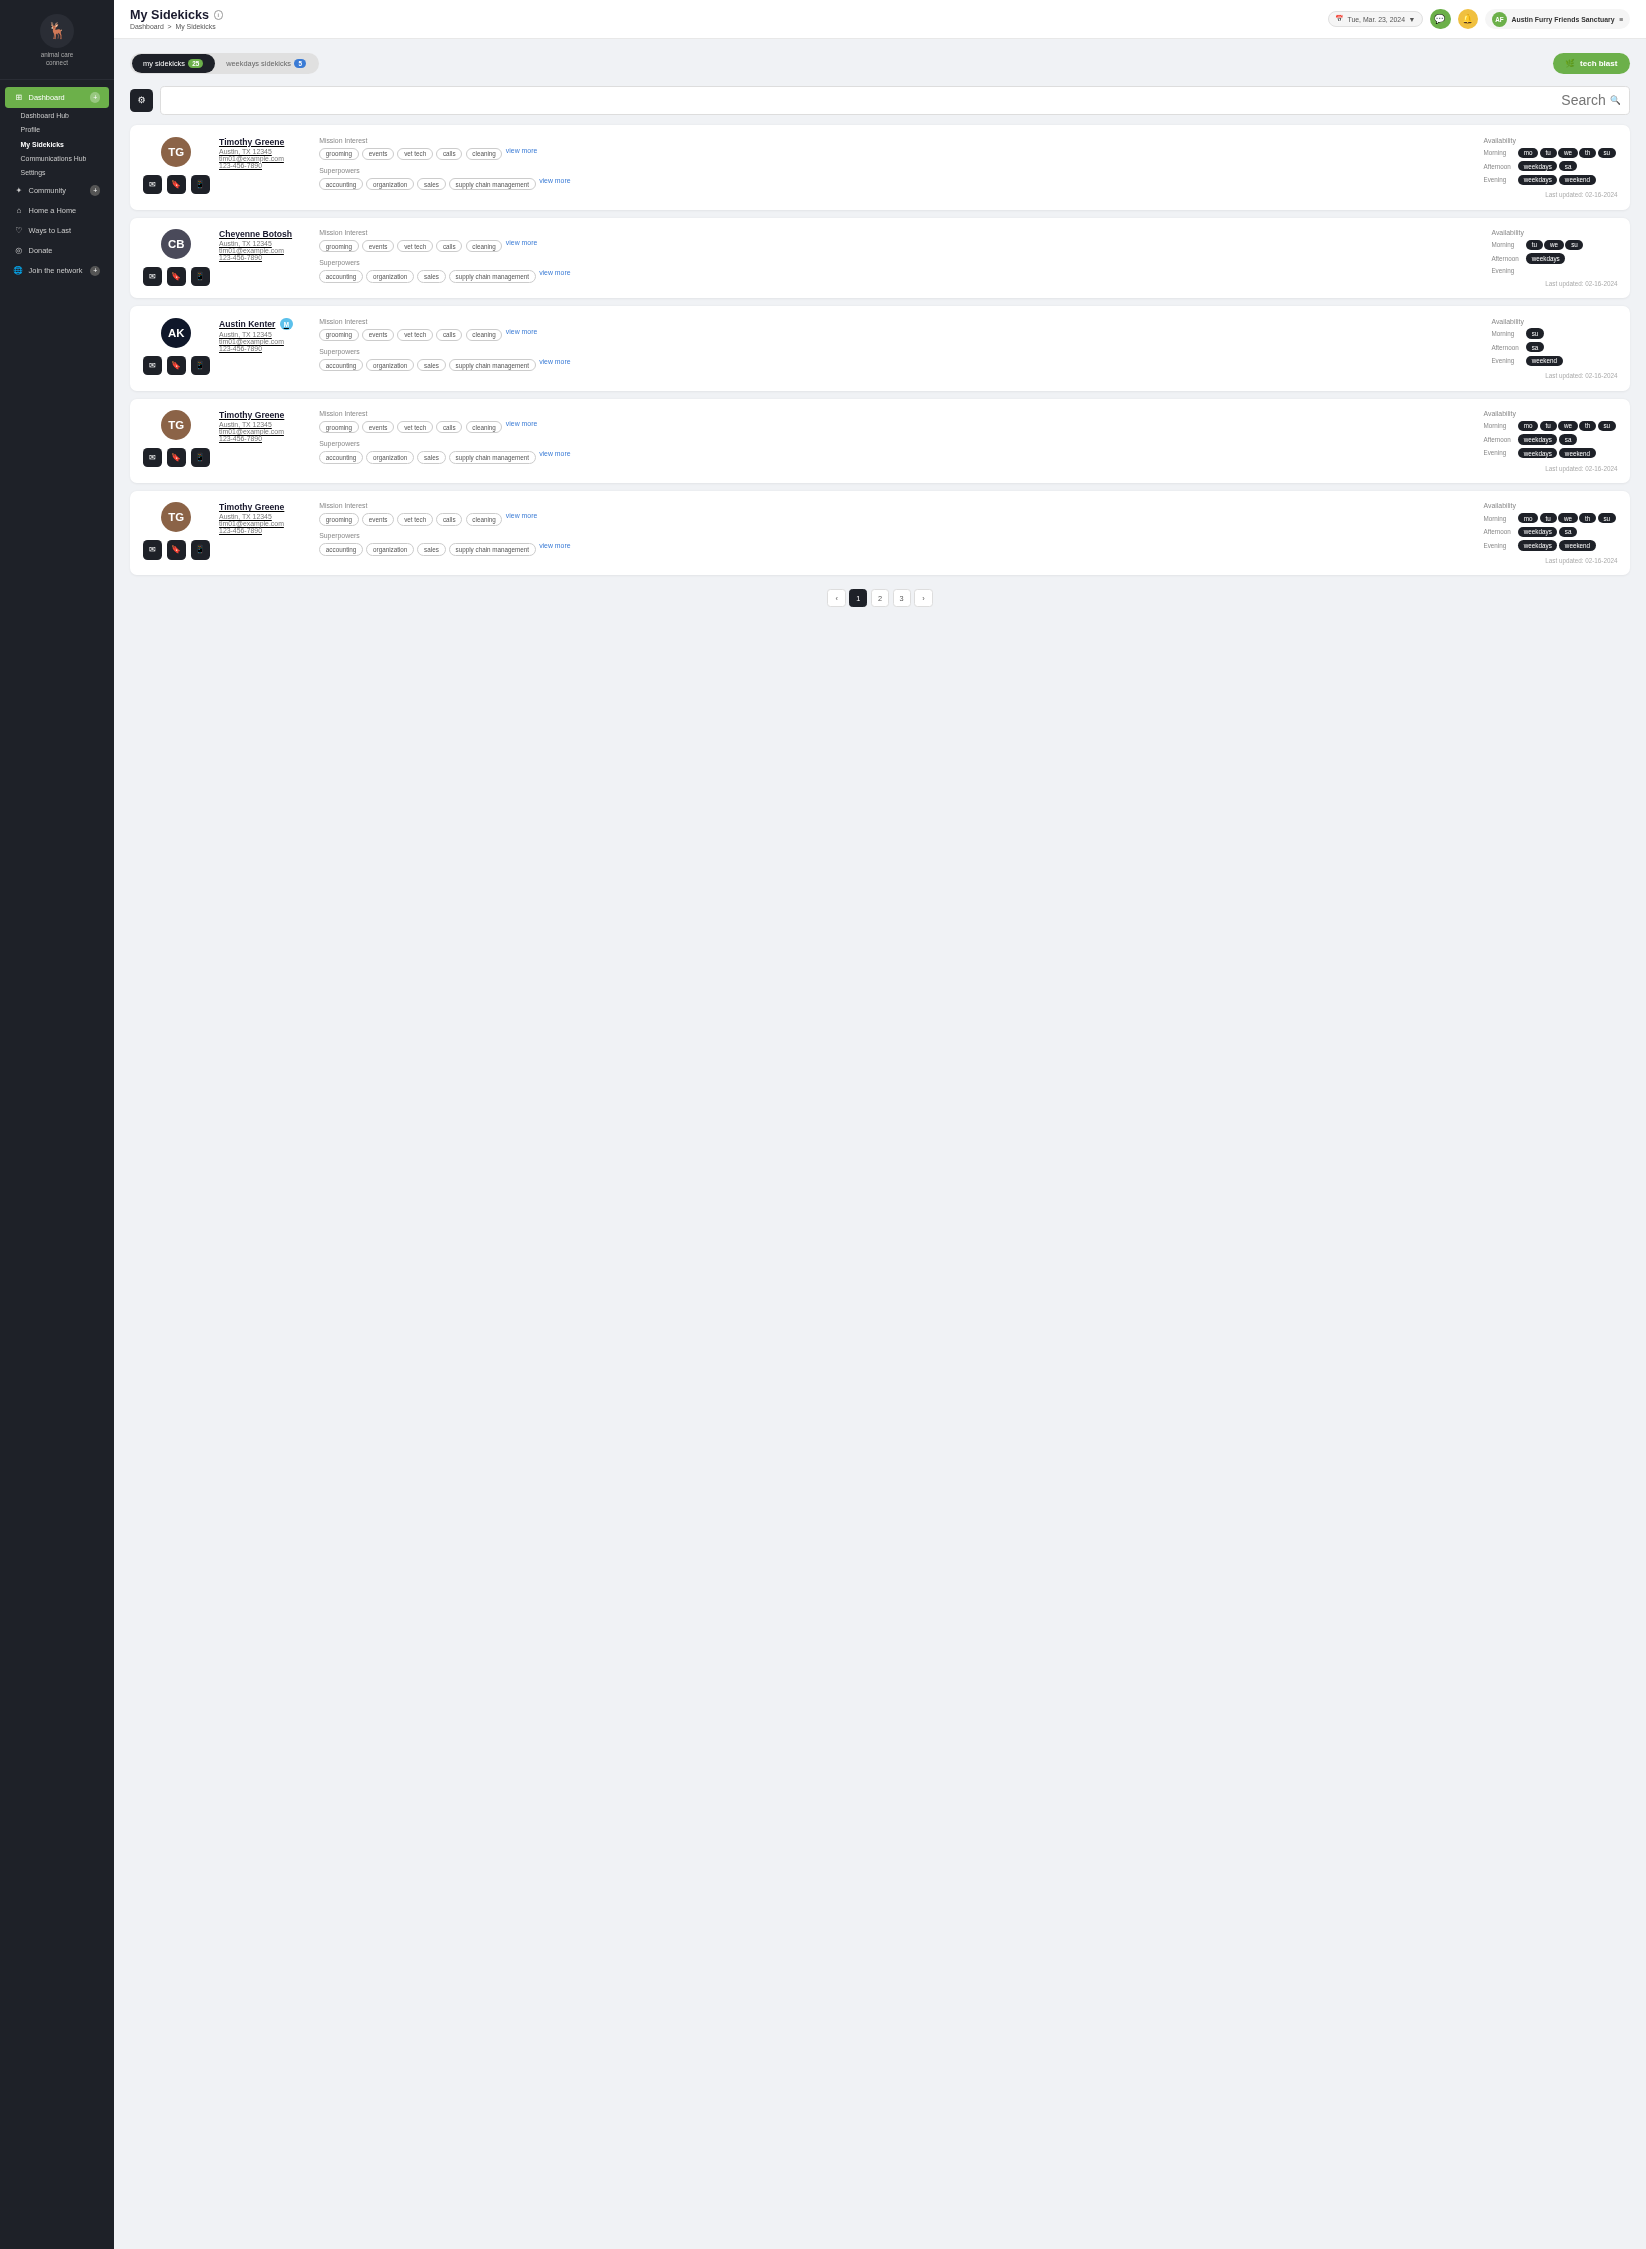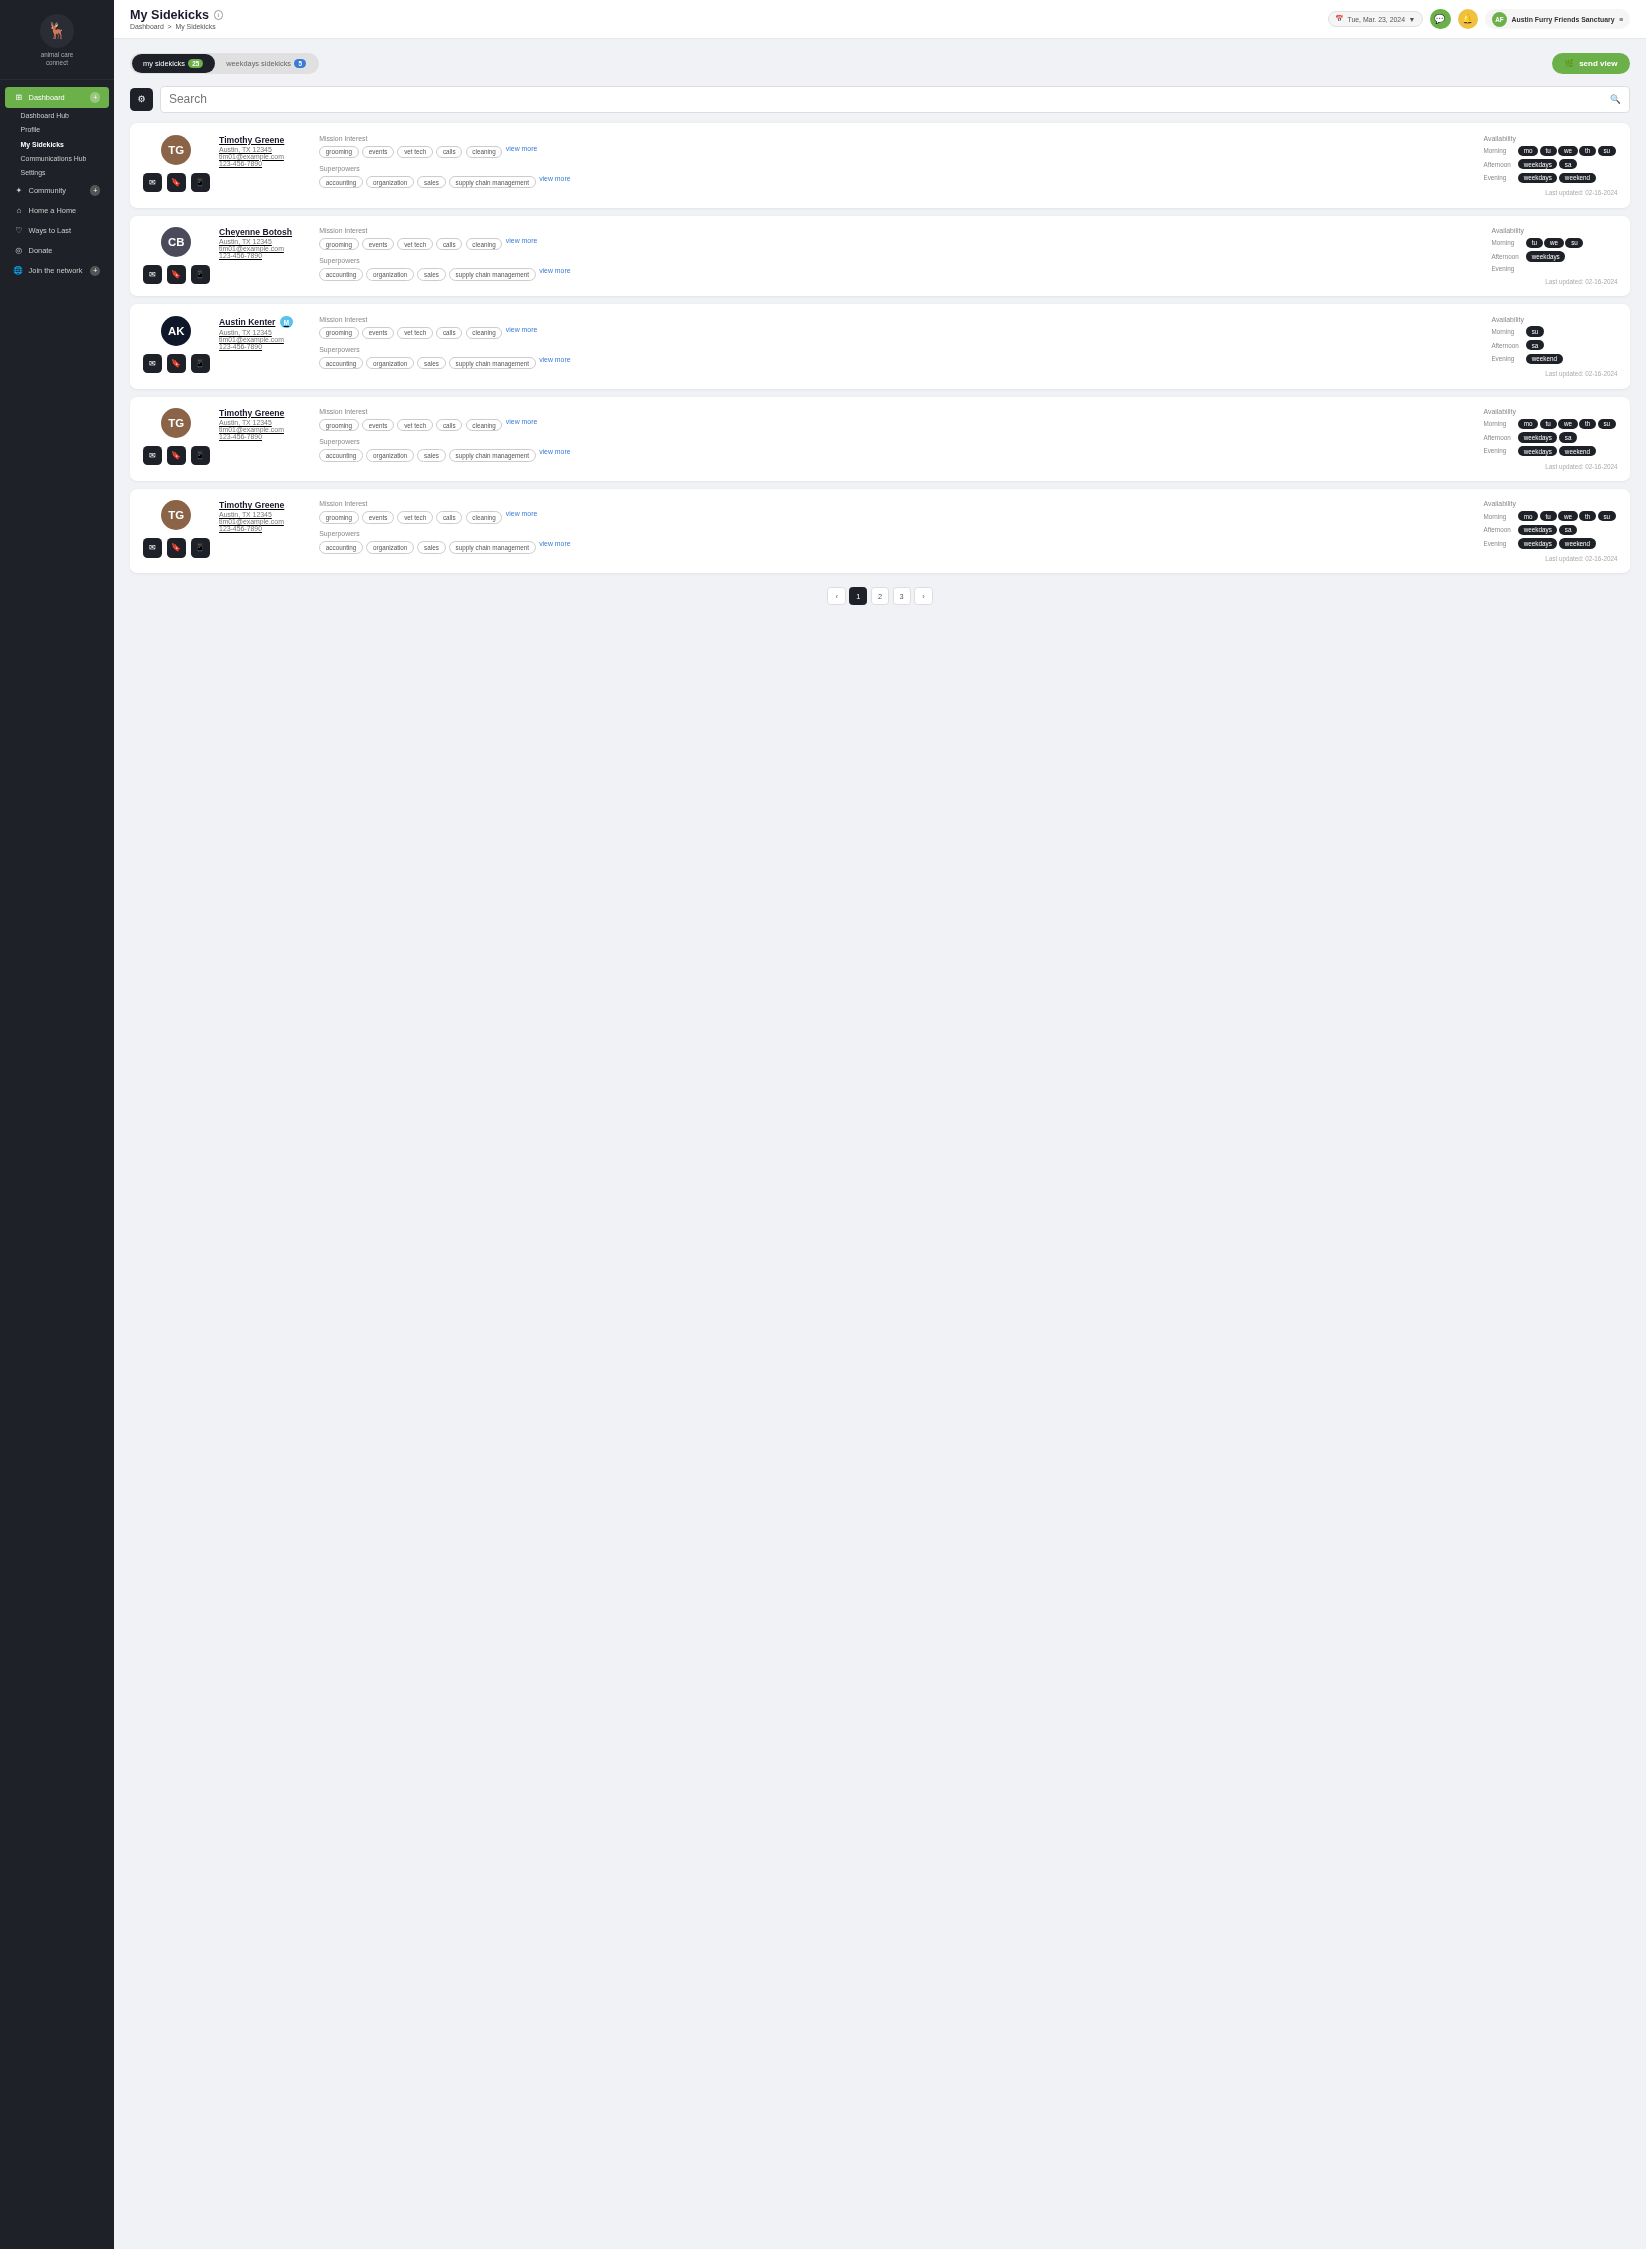--- a/index.html
+++ b/index.html
@@ -152,22 +152,22 @@
     .filter-btn {
       width: 23px; height: 23px; background: #1e2128; border-radius: 4.6px;
       display: flex; align-items: center; justify-content: center;
       color: #fff; cursor: pointer; font-size: 9.1px; flex-shrink: 0;
     }
     .search-box {
       flex: 1; background: #fff; border: 0.6px solid #ddd; border-radius: 4.6px;
       display: flex; align-items: center; padding: 0 8px; gap: 4.6px;
     }
     .search-box input {
-      border: none; outline: none; font-size: 12px; color: #333;
-      background: transparent; flex: 1; padding: 5.7px 0;
+      border: none; outline: none; font-size: 14px; color: #333;
+      background: transparent; flex: 1; padding: 5.7px 0; text-align: right;
     }
     .search-icon { color: #999; font-size: 8.6px; }
 
     
     .sidekick-card {
       background: #fff; border-radius: 6.9px; padding: 11.4px 12.6px;
       margin-bottom: 8px; display: flex; gap: 9.1px; align-items: flex-start;
       box-shadow: 0 0.6px 2.3px rgba(0,0,0,0.06);
     }
     .avatar-area { display: flex; flex-direction: column; align-items: center; gap: 4.6px; }
@@ -328,21 +328,21 @@
           <span>my sidekicks</span>
           <span class="count">25</span>
         </div>
         <div class="tab pending">
           <span>weekdays sidekicks</span>
           <span class="count" style="background:#3a7bd5;">5</span>
         </div>
       </div>
       <button class="send-blast-btn">
         <span>🌿</span>
-        <span>send view</span>
+        <span>tech blast</span>
       </button>
     </div>
 
     <div class="search-row">
       <div class="filter-btn">
         <span>⚙</span>
       </div>
       <div class="search-box">
         <input type="text" placeholder="Search" style="">
         <span class="search-icon">🔍</span>

